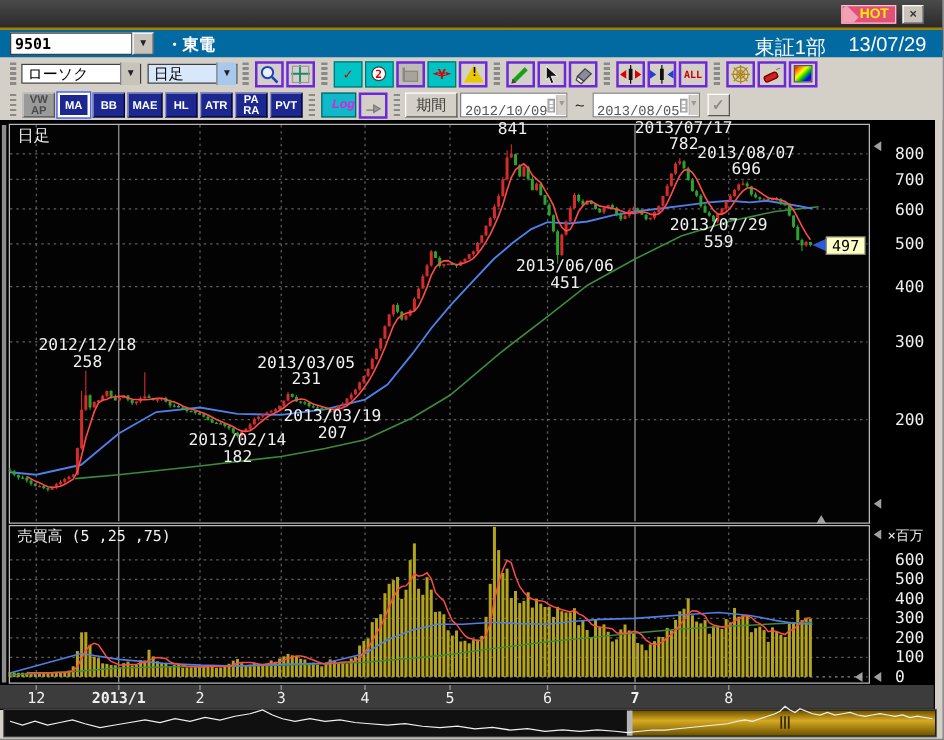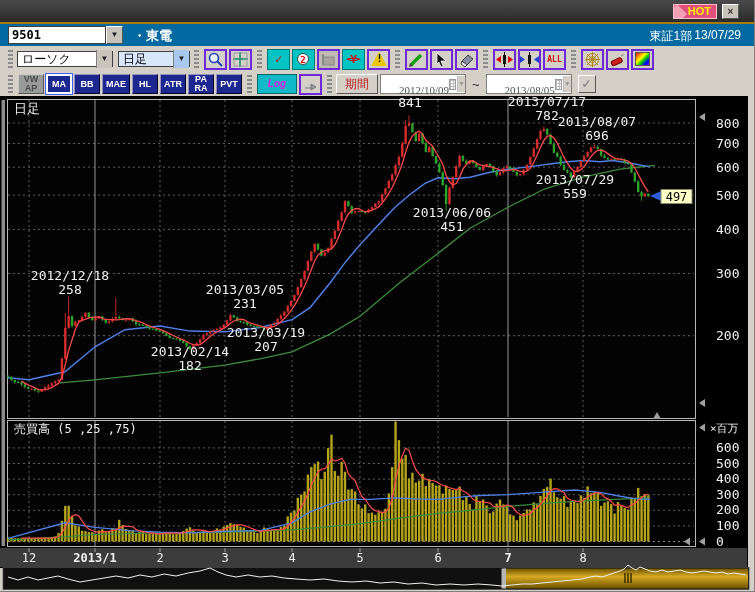--- a/index.html
+++ b/index.html
@@ -18,43 +18,43 @@
   .closebtn{position:absolute;right:16px;top:4px;width:17px;height:15px;background:#c8c4bc;border:1px solid #fff;
     border-right-color:#555;border-bottom-color:#555;color:#333;font-size:10px;font-weight:bold;text-align:center;line-height:13px;}
   .goldline{position:absolute;left:0;top:22px;width:755px;height:2px;background:#a87c00;}
   
   .navybar{position:absolute;left:0;top:24px;width:755px;height:22px;background:#0369a1;color:#fff;}
   .codebox{position:absolute;left:8px;top:2px;width:98px;height:18px;background:#fff;border:1px solid #404040;
     font-size:12px;font-weight:bold;color:#000;padding:1px 3px;font-family:"DejaVu Sans Mono",monospace;}
   .codedrop{position:absolute;left:106px;top:2px;width:17px;height:18px;background:#c8c4bc;border:1px solid #fff;
     border-right-color:#555;border-bottom-color:#555;font-size:8px;text-align:center;line-height:16px;color:#222;}
   .stockname{position:absolute;left:133px;top:3px;font-size:13px;font-weight:bold;}
-  .marketinfo{position:absolute;right:14px;top:4px;font-size:12px;display:flex;gap:2px;}
+  .marketinfo{position:absolute;right:14px;top:4px;font-size:16px;display:flex;gap:18px;}
   
   .toolbar1{position:absolute;left:0;top:46px;width:755px;height:26px;background:#d4d0c8;display:flex;align-items:center;padding-left:4px;}
   .toolbar2{position:absolute;left:0;top:72px;width:755px;height:24px;background:#d4d0c8;display:flex;align-items:center;padding-left:4px;}
   .grip{width:5px;height:18px;margin:0 4px;background:repeating-linear-gradient(to bottom,#8a8a8a 0 2px,transparent 2px 4px);}
   .combo{height:16px;background:#fff;border:1px solid #404040;display:flex;align-items:center;position:relative;}
   .combo .cval{font-size:12px;color:#000;padding:0 4px;flex:1;}
   .combo .cbtn{width:16px;height:18px;background:#c8c4bc;border-left:1px solid #808080;font-size:8px;text-align:center;line-height:17px;color:#222;}
   .combo.blue{background:#d8e8fa;}
   .combo.blue .cbtn{background:#a8c8ee;}
   .tbtn{width:23px;height:21px;margin:0 1px;background:#d4d0c8;border:2px solid #6d28d9;display:flex;align-items:center;justify-content:center;position:relative;font-family:"DejaVu Sans Mono",monospace;}
   .tbtn.cyan{background:#00c4c4;border:1px solid #007878;}
   .tbtn.disabled{background:#c0bcb4;}
   .navybtn{min-width:26px;height:20px;margin:0 1px;background:#1c2890;border:1px solid #9090c0;border-bottom-color:#00002a;border-right-color:#00002a;
     color:#fff;font-size:9px;font-weight:bold;display:flex;flex-direction:column;align-items:center;justify-content:center;line-height:9px;padding:0 3px;}
   .navybtn.sel{border:2px solid #ffffff;outline:1px solid #4060ff;}
   .navybtn.gray{background:#9a9a9a;border-color:#c8c8c8 #555 #555 #c8c8c8;color:#4a4a4a;}
-  .logbtn{width:40px;height:20px;margin:0 1px;background:#10b8c8;border:1px solid #066;color:#e020e0;
-    font-size:10px;font-weight:bold;text-align:center;line-height:18px;font-style:italic;}
+  .logbtn{width:28px;height:20px;margin:0 1px;background:#10b8c8;border:1px solid #066;color:#e020e0;
+    font-size:10px;font-weight:bold;text-align:right;line-height:18px;font-style:italic;}
   .raised{height:20px;background:#d4d0c8;border:1px solid #fff;border-right-color:#555;border-bottom-color:#555;
-    font-size:12px;color:#b91c1c;padding:0 8px;line-height:18px;}
+    font-size:12px;color:#404040;padding:0 8px;line-height:18px;}
   .datebox{width:86px;height:20px;background:#fff;border:1px solid #808080;display:flex;align-items:center;margin:0 2px;}
-  .datebox .dval{flex:1;font-size:11px;color:#555;font-family:Liberation Serif, serif;padding-left:18px;margin-top:11px;}
+  .datebox .dval{flex:1;font-size:11px;color:#555;font-family:Liberation Mono, monospace;padding-left:3px;margin-top:11px;}
   .calico{width:11px;height:11px;border:1px solid #999;background:
     repeating-linear-gradient(to right,#bbb 0 1px,transparent 1px 3px),
     repeating-linear-gradient(to bottom,#bbb 0 1px,transparent 1px 3px);margin-right:1px;}
   .smalldrop{width:12px;height:16px;background:#d4d0c8;font-size:7px;color:#999;text-align:center;line-height:15px;border-left:1px solid #bbb;}
   .tilde{font-size:13px;color:#222;margin:0 4px;}
   .checkbtn{width:18px;height:18px;background:#d4d0c8;border:1px solid #fff;border-right-color:#555;border-bottom-color:#555;
     color:#8a8a8a;font-size:12px;font-weight:bold;text-align:center;line-height:16px;margin-left:4px;}
   .warn-tri{width:0;height:0;border-left:8px solid transparent;border-right:8px solid transparent;border-bottom:14px solid #e8c800;position:relative;}
   .warn-tri::after{content:"!";position:absolute;left:-2px;top:1px;font-size:10px;font-weight:bold;color:#000;}
   .rainbow{width:15px;height:14px;border:1px solid #555;background:linear-gradient(135deg,#f00,#ff8000,#ff0,#0c0,#00f,#8000ff);}

